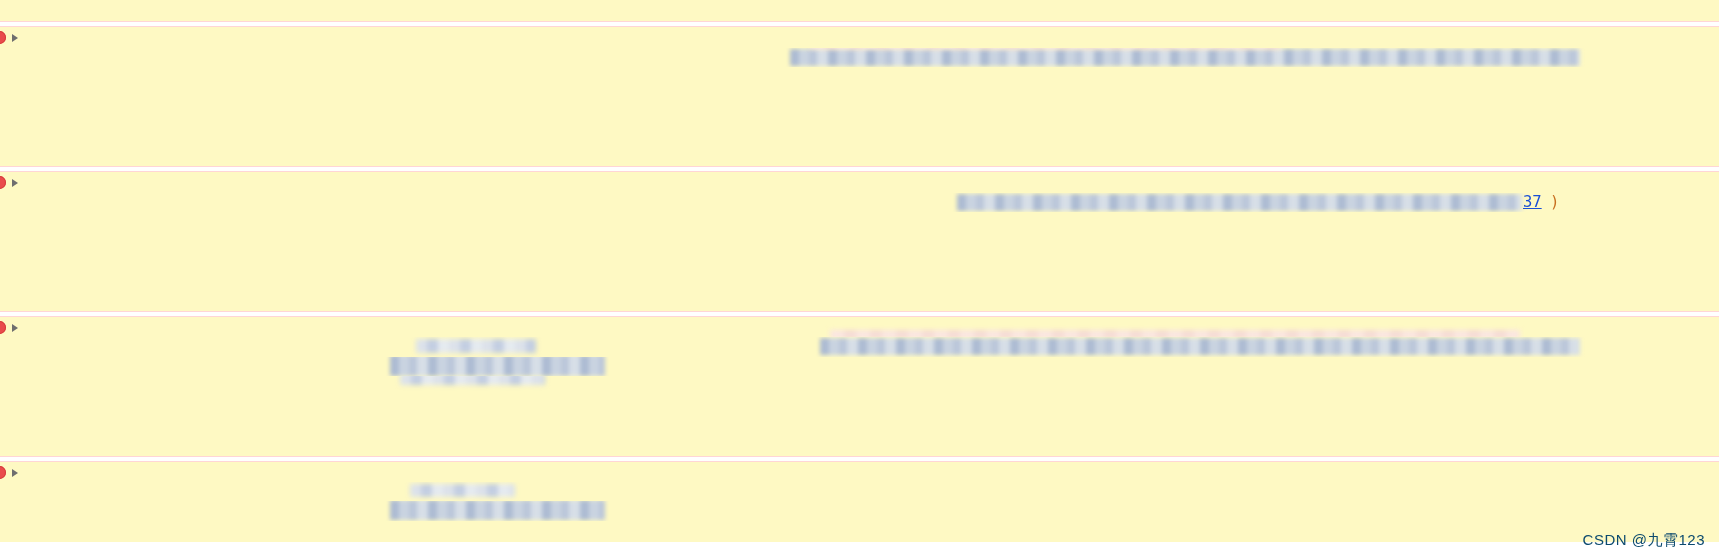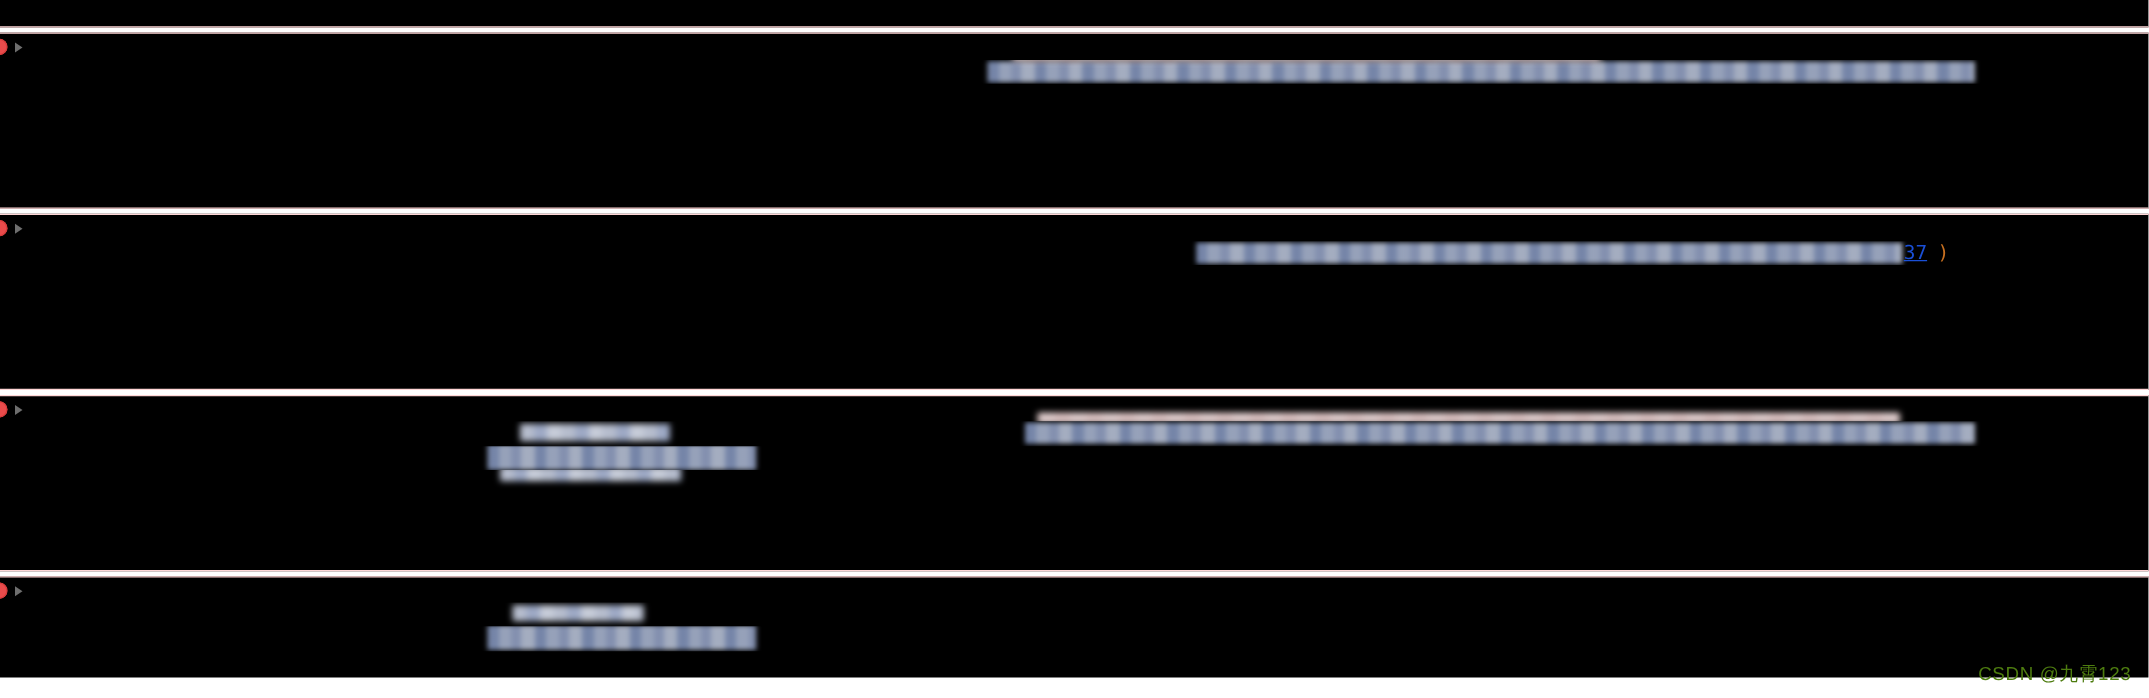--- a/index.html
+++ b/index.html
@@ -17,21 +17,21 @@
     height: 558px;
     overflow: hidden;
     background: #ffffff;
     font-size: 15.5px;
     line-height: 19.4px;
     color: #1a1a1a;
   }
 
   
   .err-group {
-    background: #000000;
+    background: #fef9c3;
     border-top: 1px solid #ffd6d6;
     border-bottom: 1px solid #ffd6d6;
     position: relative;
     padding: 1px 0 2px 0;
     box-sizing: border-box;
   }
   .group-gap {
     height: 4px;
     background: #ffffff;
   }
@@ -119,21 +119,21 @@
         rgba(244,216,216,0.9) 26px);
     filter: blur(2.4px);
   }
 
   .watermark {
     position: absolute;
     right: 14px;
     bottom: 9px;
     font-family: "Liberation Sans", sans-serif;
     font-size: 15px;
-    color: #4d7c0f;
+    color: #0c4a6e;
     letter-spacing: 0.5px;
     white-space: nowrap;
   }
 </style>
 </head>
 <body>
 
 <div id="console">
 
   <div class="err-group" style="padding-top:0;border-top:none;">

